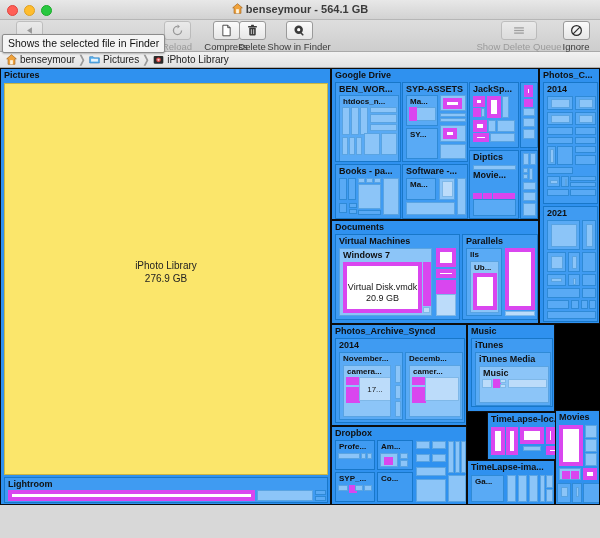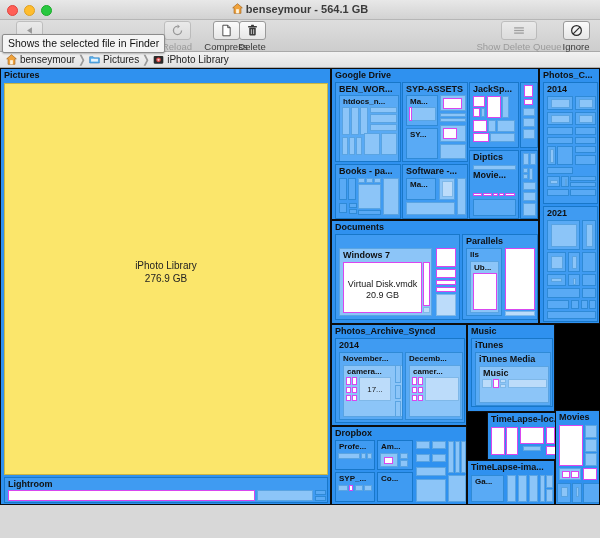--- a/index.html
+++ b/index.html
@@ -79,21 +79,21 @@
     position: absolute; left: 0; top: 68px; width: 600px; height: 437px;
     background: #000;
   }
   
   .n { position: absolute; overflow: hidden; }
   .b0 { background: #2f91ef; border: 1px solid #0d0d0d; }
   .b1 { background: #3f9bf2; border: 1px solid #1877c9; }
   .b2 { background: #59aaf5; border: 1px solid #2f8ad6; }
   .b3 { background: #8cc5f8; border: 1px solid #5aa4e2; }
   .b4 { background: #bcdcfa; border: 1px solid #7fb8e8; }
-  .bw { background: #ffffff; border: 1px solid #d946ef; }
+  .bw { background: #ffffff; border: 4px solid #d946ef; }
   .yel { background: #fbe66b; border: 1px solid #c9b645; }
   .lbl {
     font-size: 9px; font-weight: bold; color: #101010;
     padding: 1px 0 0 3px; white-space: nowrap; line-height: 10px;
   }
   .lbl.sm { font-size: 8px; line-height: 9px; }
   .ctr {
     position: absolute; left: 0; width: 100%; text-align: center;
     font-size: 9px; color: #151515; line-height: 11px;
   }
@@ -179,20 +179,30 @@
           <rect x="4" y="4.5" width="8" height="9.5" rx="1" fill="#3a3a3a"></rect>
           <rect x="2.5" y="2.6" width="11" height="1.6" rx=".6" fill="#3a3a3a"></rect>
           <rect x="6.2" y="1" width="3.6" height="1.6" rx=".5" fill="#3a3a3a"></rect>
           <rect x="6" y="6.4" width="1" height="6" fill="#e9e9e9"></rect>
           <rect x="9" y="6.4" width="1" height="6" fill="#e9e9e9"></rect>
         </svg>
       </div>
       <div class="tb-label">Delete</div>
     </div>
 
+    <div class="tb-item" style="left:262px;width:74px">
+      <div class="tb-btn">
+        <svg class="tb-ic" viewBox="0 0 16 16">
+          <circle cx="7" cy="7" r="5.2" fill="#3a3a3a"></circle>
+          <circle cx="7" cy="7" r="2" fill="#ffffff"></circle>
+          <rect x="10.2" y="10" width="4.6" height="2" rx="1" transform="rotate(45 10.2 10)" fill="#3a3a3a"></rect>
+        </svg>
+      </div>
+      <div class="tb-label">Show in Finder</div>
+    </div>
 
 
     <div class="tb-item" style="left:471px;width:96px">
       <div class="tb-btn wide disabled">
         <svg class="tb-ic" viewBox="0 0 16 16" style="width:16px">
           <rect x="2" y="4" width="12" height="1.6" fill="#5a5a5a"></rect>
           <rect x="2" y="7.2" width="12" height="1.6" fill="#5a5a5a"></rect>
           <rect x="2" y="10.4" width="12" height="1.6" fill="#5a5a5a"></rect>
         </svg>
       </div>
@@ -376,20 +386,21 @@
         <div class="n b3" style="left:2px;top:31px;width:13px;height:8px"></div>
         <div class="n b3" style="left:2px;top:41px;width:13px;height:9px"></div>
         <div class="n b3" style="left:2px;top:52px;width:13px;height:13px"></div>
       </div>
     </div>
 
     <div class="n b0" style="left:331px;top:152px;width:208px;height:104px">
       <div class="lbl">Documents</div>
 
       <div class="n b1" style="left:3px;top:13px;width:125px;height:86px">
+        <div class="lbl">Virtual Machines</div>
         <div class="n b3" style="left:3px;top:13px;width:93px;height:68px">
           <div class="lbl">Windows 7</div>
           <div class="n bw" style="left:3px;top:13px;width:79px;height:51px">
             <div class="ctr" style="top:16px">Virtual Disk.vmdk</div>
             <div class="ctr" style="top:27px">20.9 GB</div>
           </div>
           <div class="n bw" style="left:83px;top:13px;width:7px;height:44px"></div>
           <div class="n b4" style="left:83px;top:58px;width:7px;height:6px"></div>
         </div>
         <div class="n bw" style="left:100px;top:13px;width:20px;height:19px"></div>
@@ -413,21 +424,21 @@
       </div>
     </div>
 
     <div class="n b0" style="left:331px;top:256px;width:136px;height:102px">
       <div class="lbl">Photos_Archive_Syncd</div>
       <div class="n b1" style="left:3px;top:13px;width:130px;height:85px">
         <div class="lbl">2014</div>
 
         <div class="n b2" style="left:3px;top:13px;width:64px;height:68px">
           <div class="lbl sm">November...</div>
-          <div class="n b3" style="left:3px;top:12px;width:62px;height:52px">
+          <div class="n b3" style="left:3px;top:12px;width:48px;height:52px">
             <div class="lbl sm">camera...</div>
             <div class="n bw" style="left:2px;top:11px;width:5px;height:8px"></div>
             <div class="n bw" style="left:8px;top:11px;width:5px;height:8px"></div>
             <div class="n bw" style="left:2px;top:21px;width:5px;height:6px"></div>
             <div class="n bw" style="left:8px;top:21px;width:5px;height:6px"></div>
             <div class="n bw" style="left:2px;top:29px;width:5px;height:6px"></div>
             <div class="n bw" style="left:8px;top:29px;width:5px;height:6px"></div>
             <div class="n b4" style="left:15px;top:11px;width:32px;height:24px">
               <div class="ctr" style="top:6px;font-size:8px">17...</div>
             </div>

